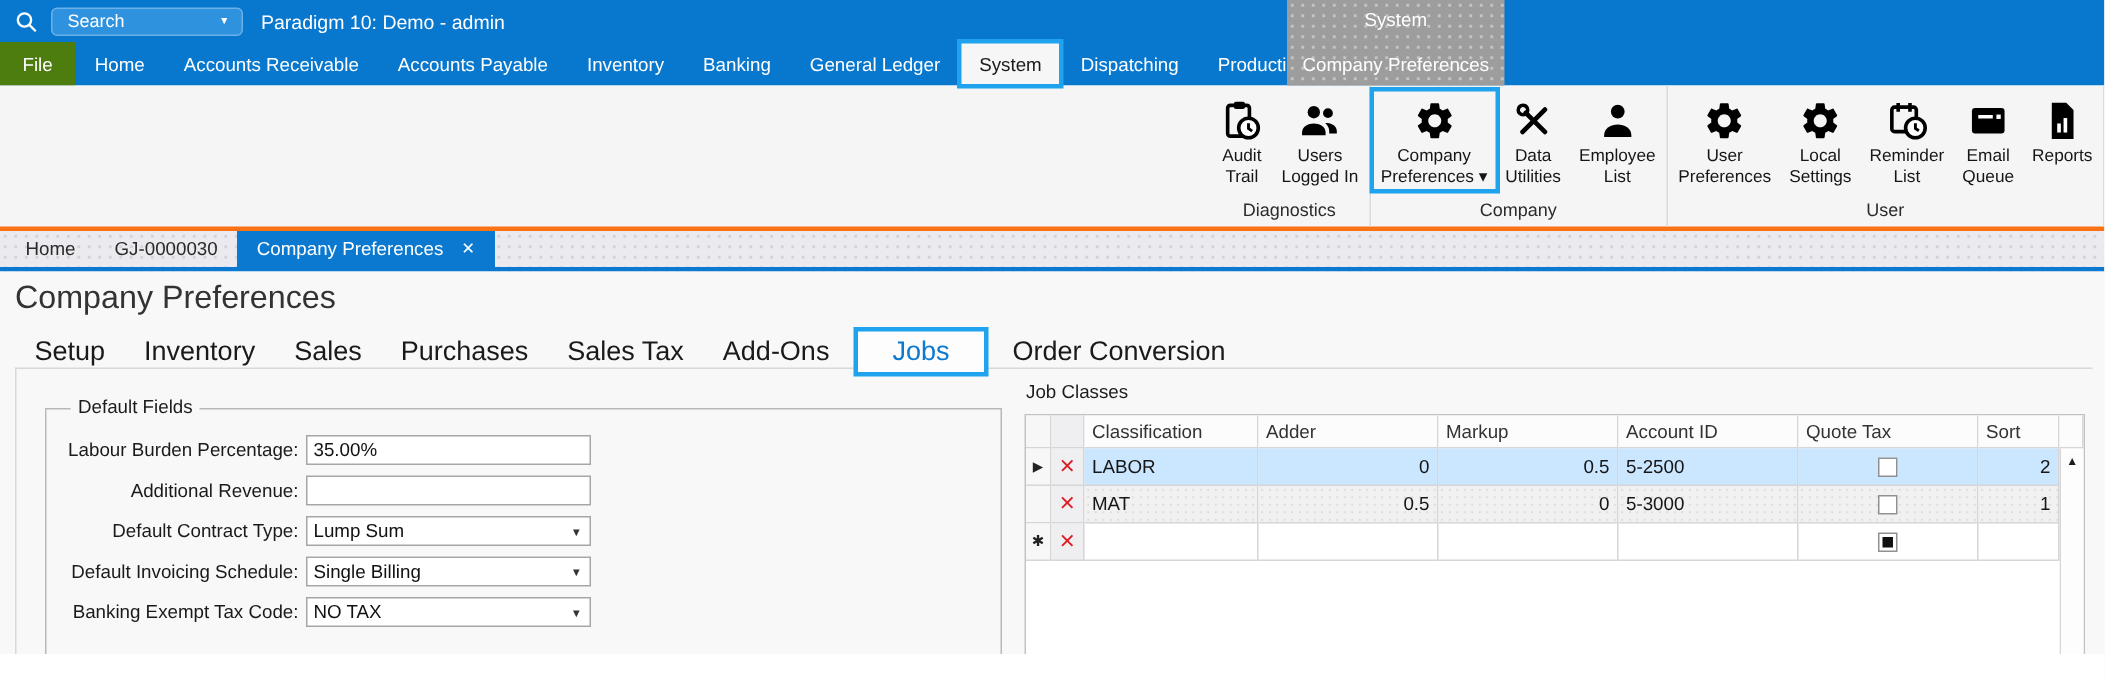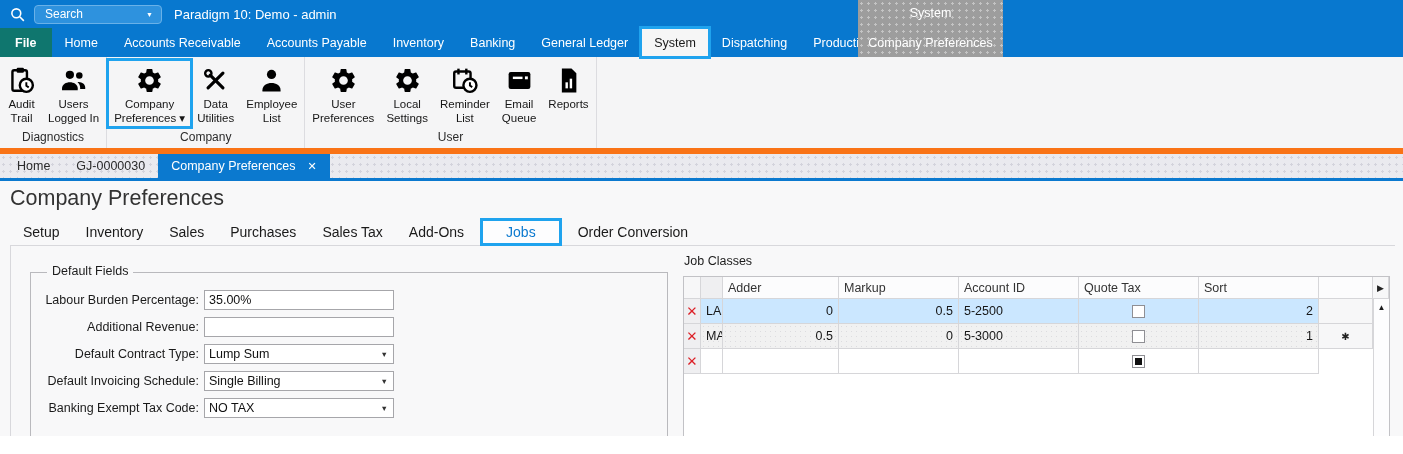--- a/index.html
+++ b/index.html
@@ -8,29 +8,29 @@
 
   
   .titlebar { position:absolute; top:0; left:0; right:0; height:28px; background:#0878cf; display:flex; align-items:center; }
   .search-icon { width:34px; display:flex; justify-content:center; align-items:center; }
   .search-pill { width:128px; height:19px; background:#2e92de; border:1px solid #69b1e8; border-radius:4px; color:#fff; font-size:12px; display:flex; align-items:center; padding:0 8px 0 10px; }
   .search-pill .sp-caret { margin-left:auto; font-size:7px; color:#fff; }
   .app-title { color:#ffffff; font-size:13px; margin-left:12px; }
 
   .menubar { position:absolute; top:28px; left:0; right:0; height:29px; background:#0878cf; display:flex; align-items:stretch; }
   .menu-item { color:#fff; font-size:12.5px; padding:0 13px; display:flex; align-items:center; cursor:default; }
-  .menu-item.file { background:#0f766e; padding:0 15px;font-weight:bold; }
+  .menu-item.file { background:#4d7c0f; padding:0 15px; }
   .menu-item.active { background:#f6f6f6; color:#1a1a1a; outline:3px solid #1fa3ee; outline-offset:-1px; z-index:3; }
 
   .overlay-box { position:absolute; top:0; left:858px; width:145px; height:57px; z-index:6;
     background-color:#9d9d9d; background-image:radial-gradient(rgba(255,255,255,.40) 1px, transparent 1.2px); background-size:7px 7px;
     display:flex; flex-direction:column; justify-content:space-between; align-items:center; padding:6px 0 7px; color:#fff; font-size:12.5px; }
 
   
-  .ribbon { position:absolute; top:57px; left:0; right:0; height:97px; background:#f5f5f6; border-bottom:6px solid #f97316; display:flex; }
+  .ribbon { position:absolute; top:57px; left:0; right:0; height:97px; background:#f5f5f6; border-bottom:3px solid #f97316; display:flex;justify-content:flex-end; }
   .rgroup { display:flex; flex-direction:column; border-right:1px solid #dcdce0; padding:0 2px; }
   .rbuttons { flex:1; display:flex; align-items:flex-start; justify-content:center; gap:2px; padding-top:4px; }
   .rbtn { display:flex; flex-direction:column; align-items:center; padding:1px 5px; cursor:default; }
   .rbtn.hl { outline:3px solid #1fa3ee; z-index:2; }
   .ricon { height:36px; display:flex; align-items:center; justify-content:center; }
   .ricon svg { width:29px; height:29px; }
   .rlabel { font-size:11.5px; line-height:13.5px; text-align:center; color:#161616; white-space:nowrap; }
   .glabel { height:18px; font-size:12px; color:#2b2b2b; text-align:center; }
 
   
@@ -38,21 +38,21 @@
     background-color:#eaeaef; background-image:radial-gradient(#d3d3dc 1px, transparent 1.2px); background-size:7px 7px; }
   .dtab { padding:0 13px; font-size:12.5px; color:#2b2b2b; display:flex; align-items:center; gap:12px; cursor:default; }
   .dtab.active { background:#0b79cf; color:#fff; }
   .dtab .close { font-size:11px; line-height:11px; }
   .blue-underline { position:absolute; top:178px; left:0; right:0; height:3px; background:#0b79cf; }
 
   
   .content { position:absolute; top:181px; left:0; right:0; bottom:0; background:#f8f8f9; }
   .page-title { position:absolute; top:5px; left:10px; font-size:21.5px; color:#333; }
   .subtabs { position:absolute; top:40px; left:10px; display:flex; align-items:center; }
-  .stab { padding:3px 13px; font-size:14px; color:#1a1a1a; cursor:default; }
+  .stab { padding:3px 13px; font-size:18px; color:#1a1a1a; cursor:default; }
   .stab.active { color:#0b79cf; background:#fdfdfe; outline:3px solid #1fa3ee; padding:3px 23px; margin:0 6px; z-index:2; }
   .panel-line { position:absolute; top:64px; left:10px; right:8px; border-top:1px solid #d8d8dc; }
   .panel-side { position:absolute; top:64px; left:10px; bottom:0; border-left:1px solid #d8d8dc; }
 
   
   .groupbox { position:absolute; left:30px; top:91px; width:638px; height:168px; border:1px solid #b9b9bd; }
   .legend { position:absolute; top:-9px; left:16px; background:#f8f8f9; padding:0 5px; font-size:12.5px; color:#1c1c1c; }
   .fields { padding-top:17px; }
   .frow { display:flex; align-items:center; height:20px; margin-bottom:7px; }
   .flabel { width:168px; text-align:right; font-size:12.5px; color:#1a1a1a; margin-right:5px; }
@@ -327,20 +327,21 @@
               <span class="dd">▼</span>
             </div>
           </div>
         </div>
     </div>
 
     <div class="jc-label">Job Classes</div>
     <div class="grid" id="grid">
         <div class="c h markercol"></div>
         <div class="c h delcol"></div>
+        <div class="c h">Classification</div>
         <div class="c h">Adder</div>
         <div class="c h">Markup</div>
         <div class="c h">Account ID</div>
         <div class="c h">Quote Tax</div>
         <div class="c h">Sort</div>
         <div class="c h"></div>
         <div class="c markercol">▶</div>
         <div class="c delcol">
           <span class="delx">✕</span>
         </div>

